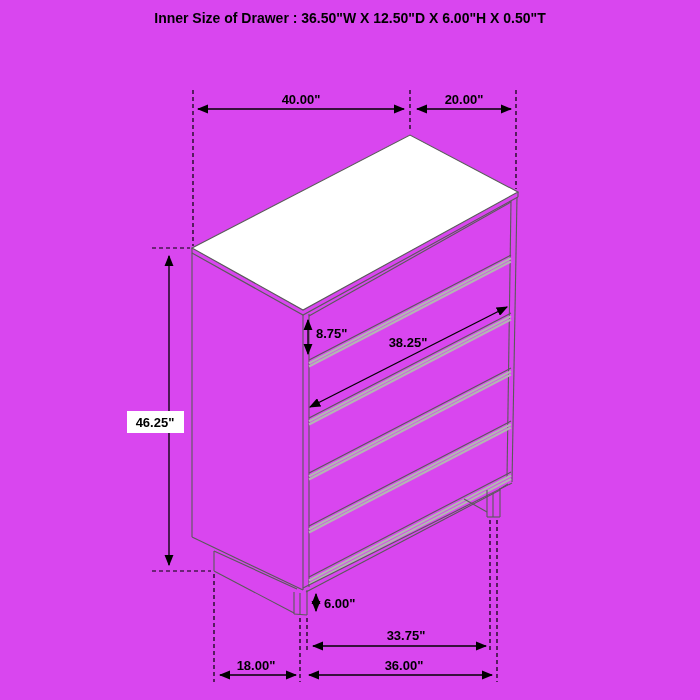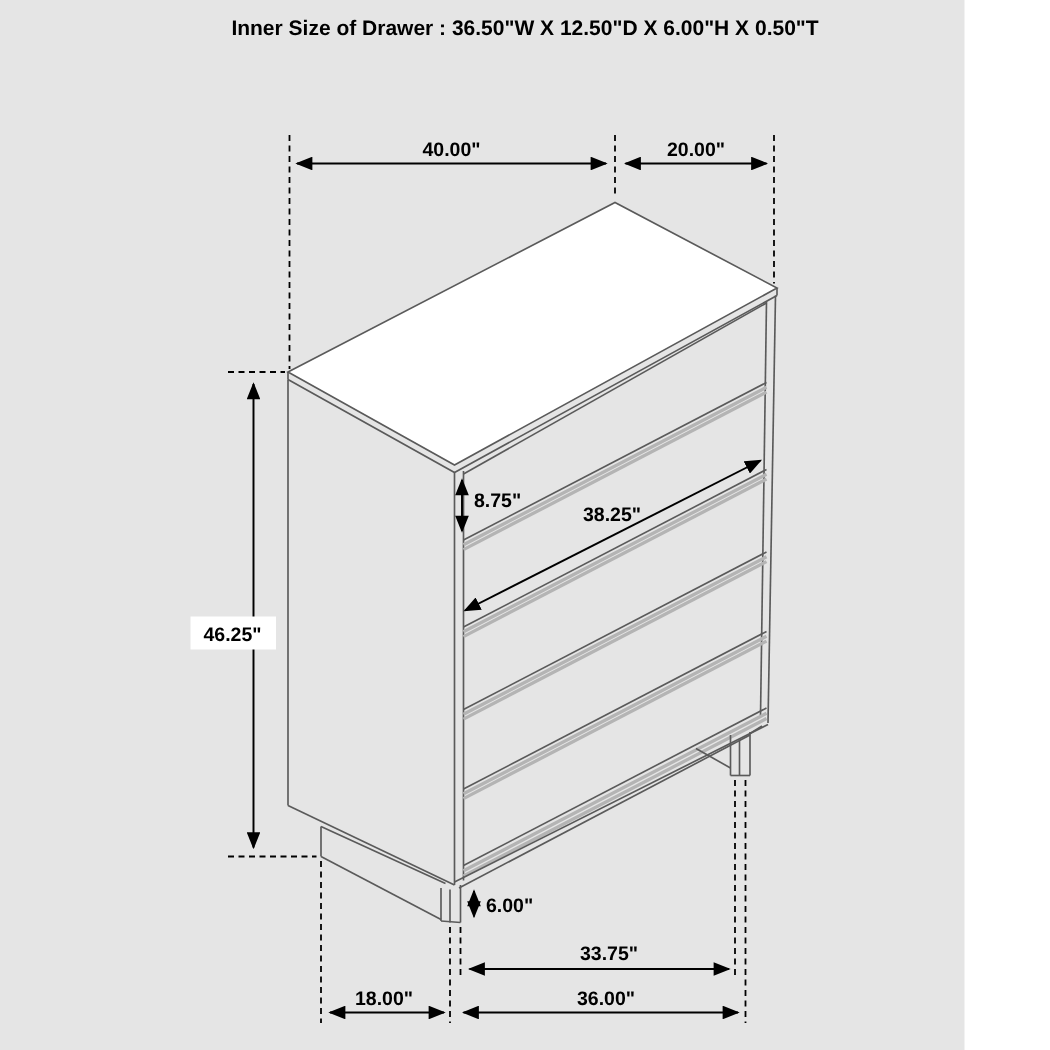--- a/index.html
+++ b/index.html
@@ -5,23 +5,23 @@
   html, body {
     margin: 0;
     padding: 0;
     background: #ffffff;
     width: 700px;
     height: 700px;
     font-family: "Liberation Sans", sans-serif;
   }
   .stage {
     position: relative;
-    width: 643px;
+    width: 700px;
     height: 700px;
-    background: #e5e5e5;
+    background: #d946ef;
     overflow: hidden;
   }
   svg { display: block; }
   .dim-label {
     font-family: "Liberation Sans", sans-serif;
     font-weight: bold;
     font-size: 13px;
     fill: #000000;
   }
   .title-label {

